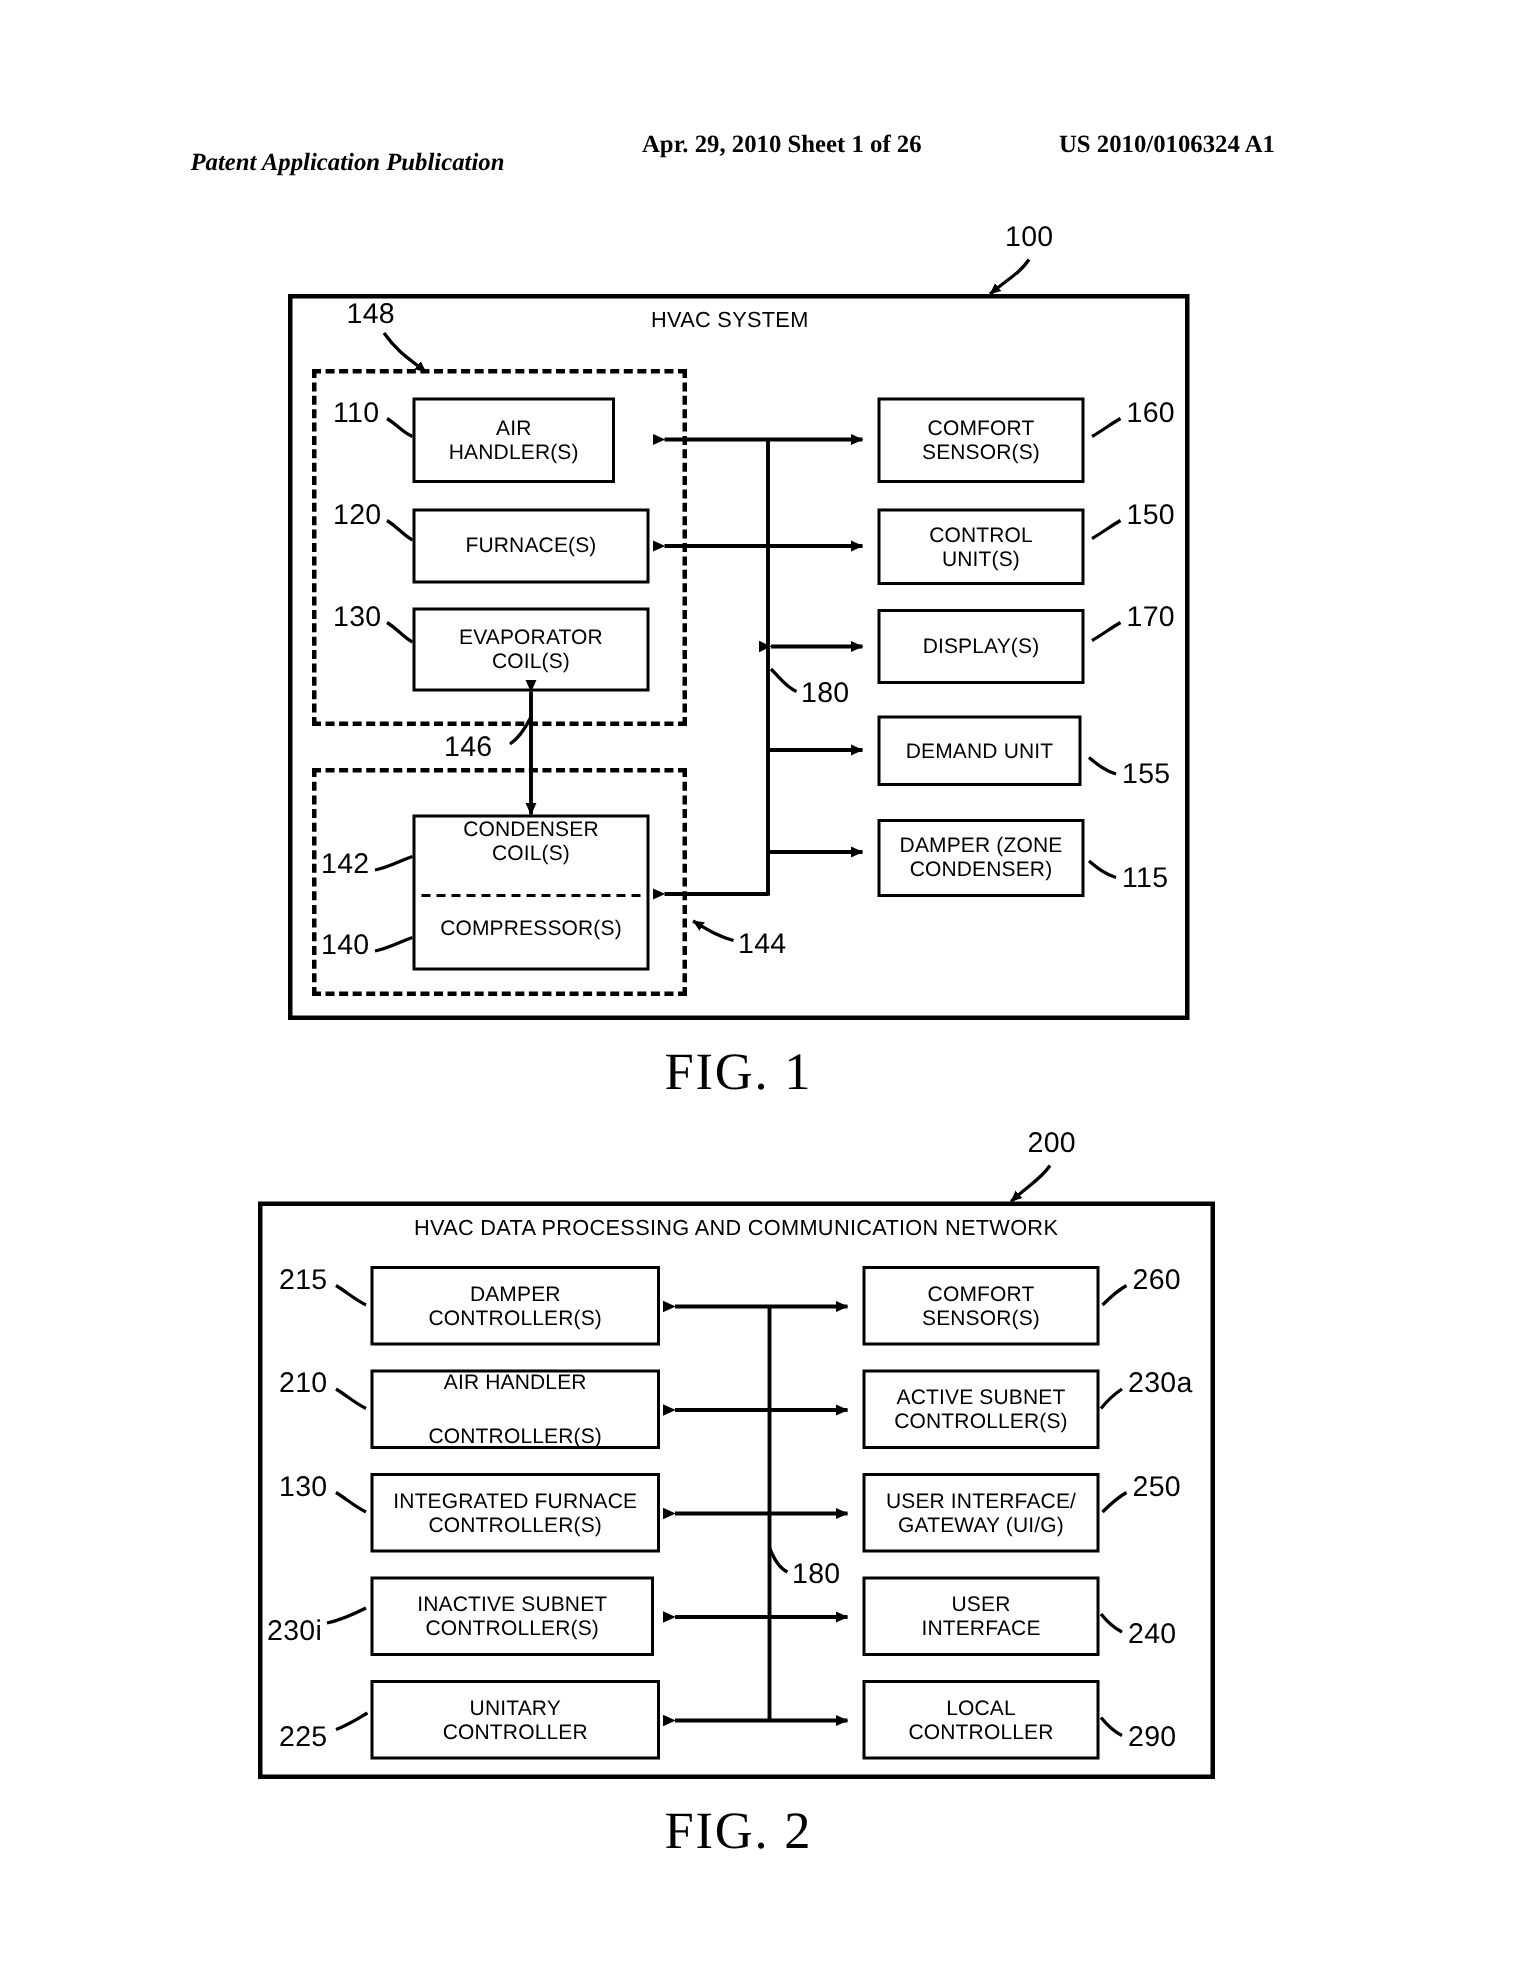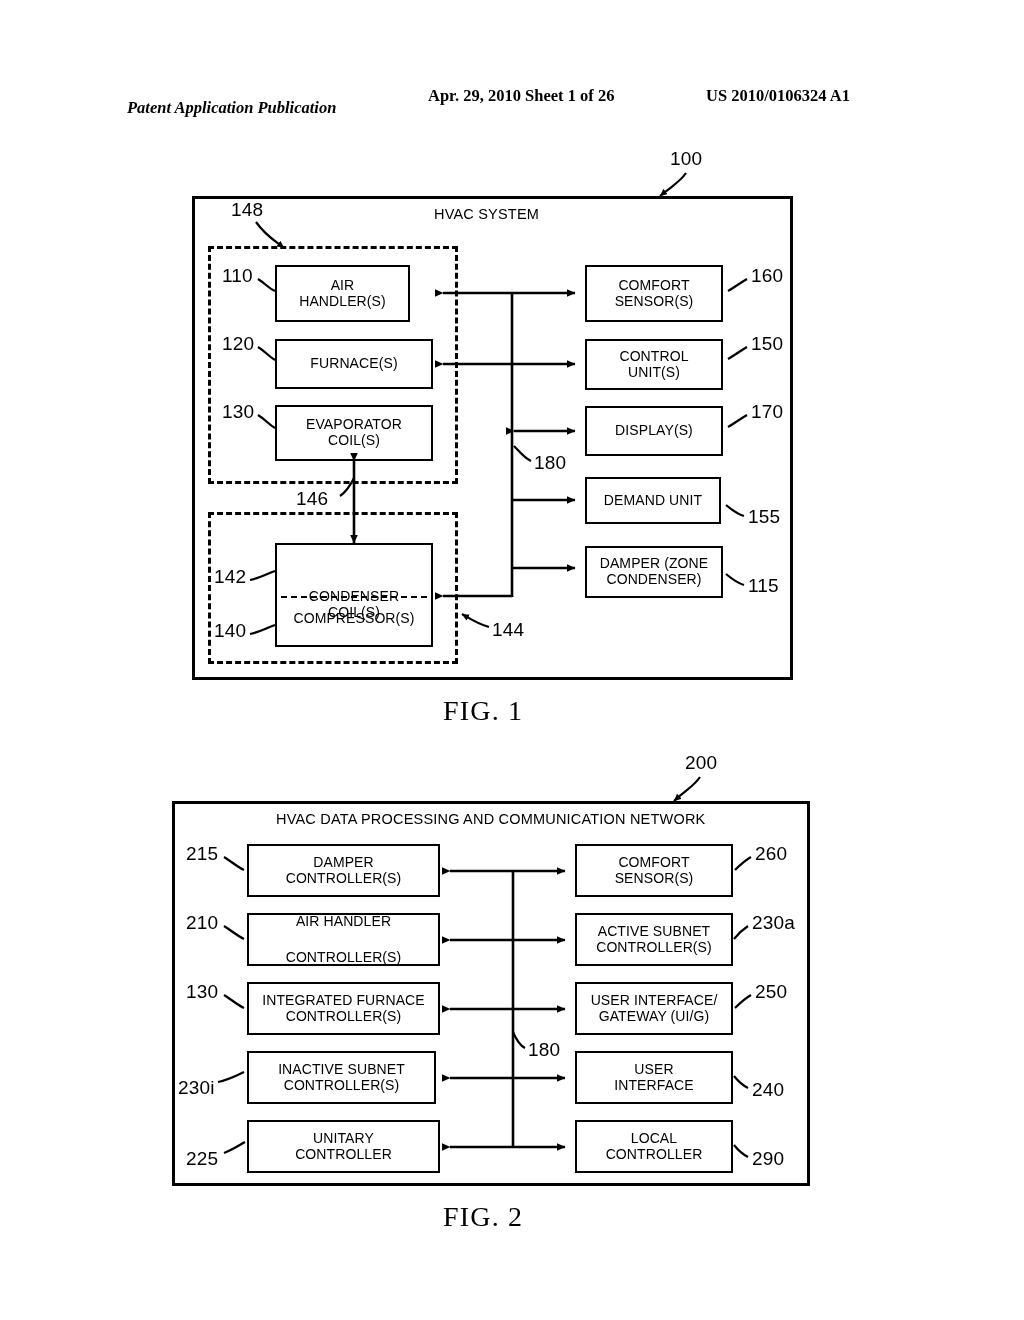--- a/index.html
+++ b/index.html
@@ -54,21 +54,21 @@
     justify-content: center;
     text-align: center;
     font-size: 14px;
     line-height: 1.14;
     letter-spacing: 0.1px;
     font-family: "Liberation Sans", sans-serif;
   }
   .node .ln { display: block; white-space: nowrap; }
 
   
-  .node.split { justify-content: center; padding-top: 20px; }
+  .node.split { justify-content: flex-start; padding-top: 0; }
   .node.split .sep {
     position: absolute;
     left: 4px; right: 4px;
     border-top: 2.5px dashed #000;
   }
   .node.split .lower {
     position: absolute;
     left: 0; right: 0;
     text-align: center;
   }
@@ -85,21 +85,21 @@
     position: absolute;
     font-size: 19px;
     font-family: "Liberation Sans", sans-serif;
     white-space: nowrap;
     letter-spacing: 0.2px;
   }
 
   .fig-caption {
     position: absolute;
     font-family: "Liberation Serif", serif;
-    font-size: 28px;
+    font-size: 35px;
     letter-spacing: 1.2px;
     white-space: nowrap;
   }
 
   
   .wires {
     position: absolute;
     left: 0; top: 0;
     width: 1024px; height: 1320px;
     pointer-events: none;

